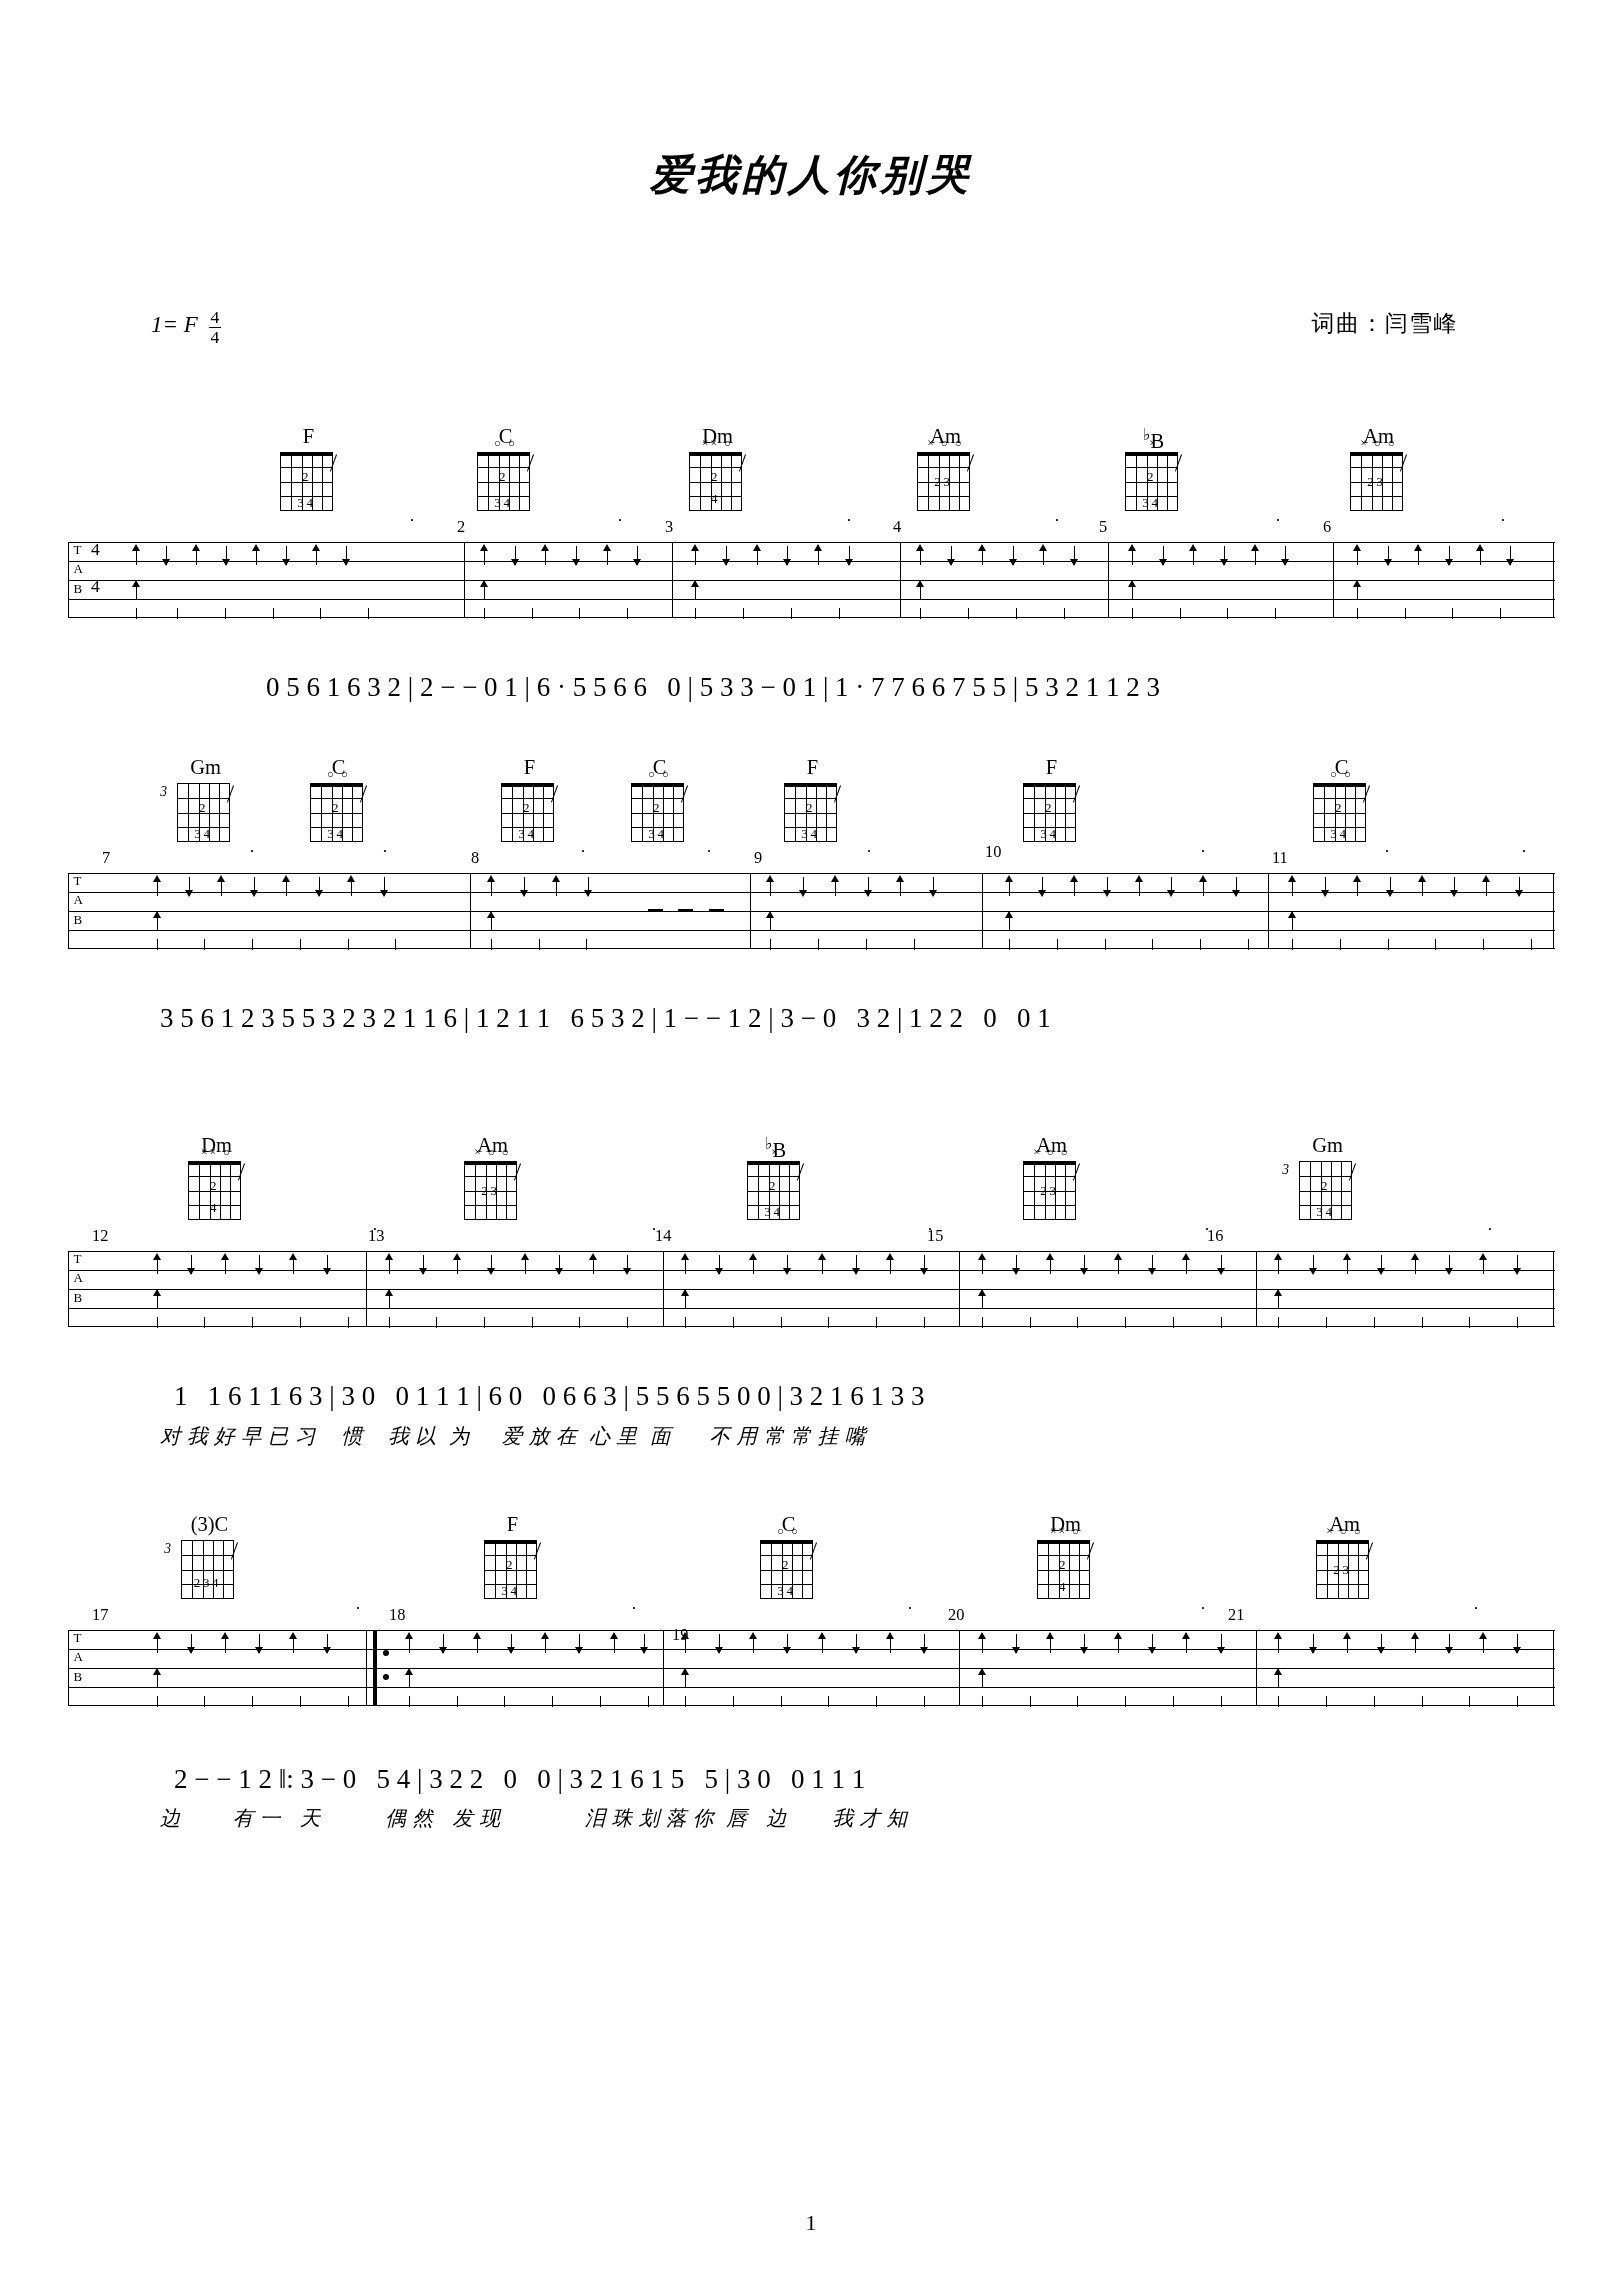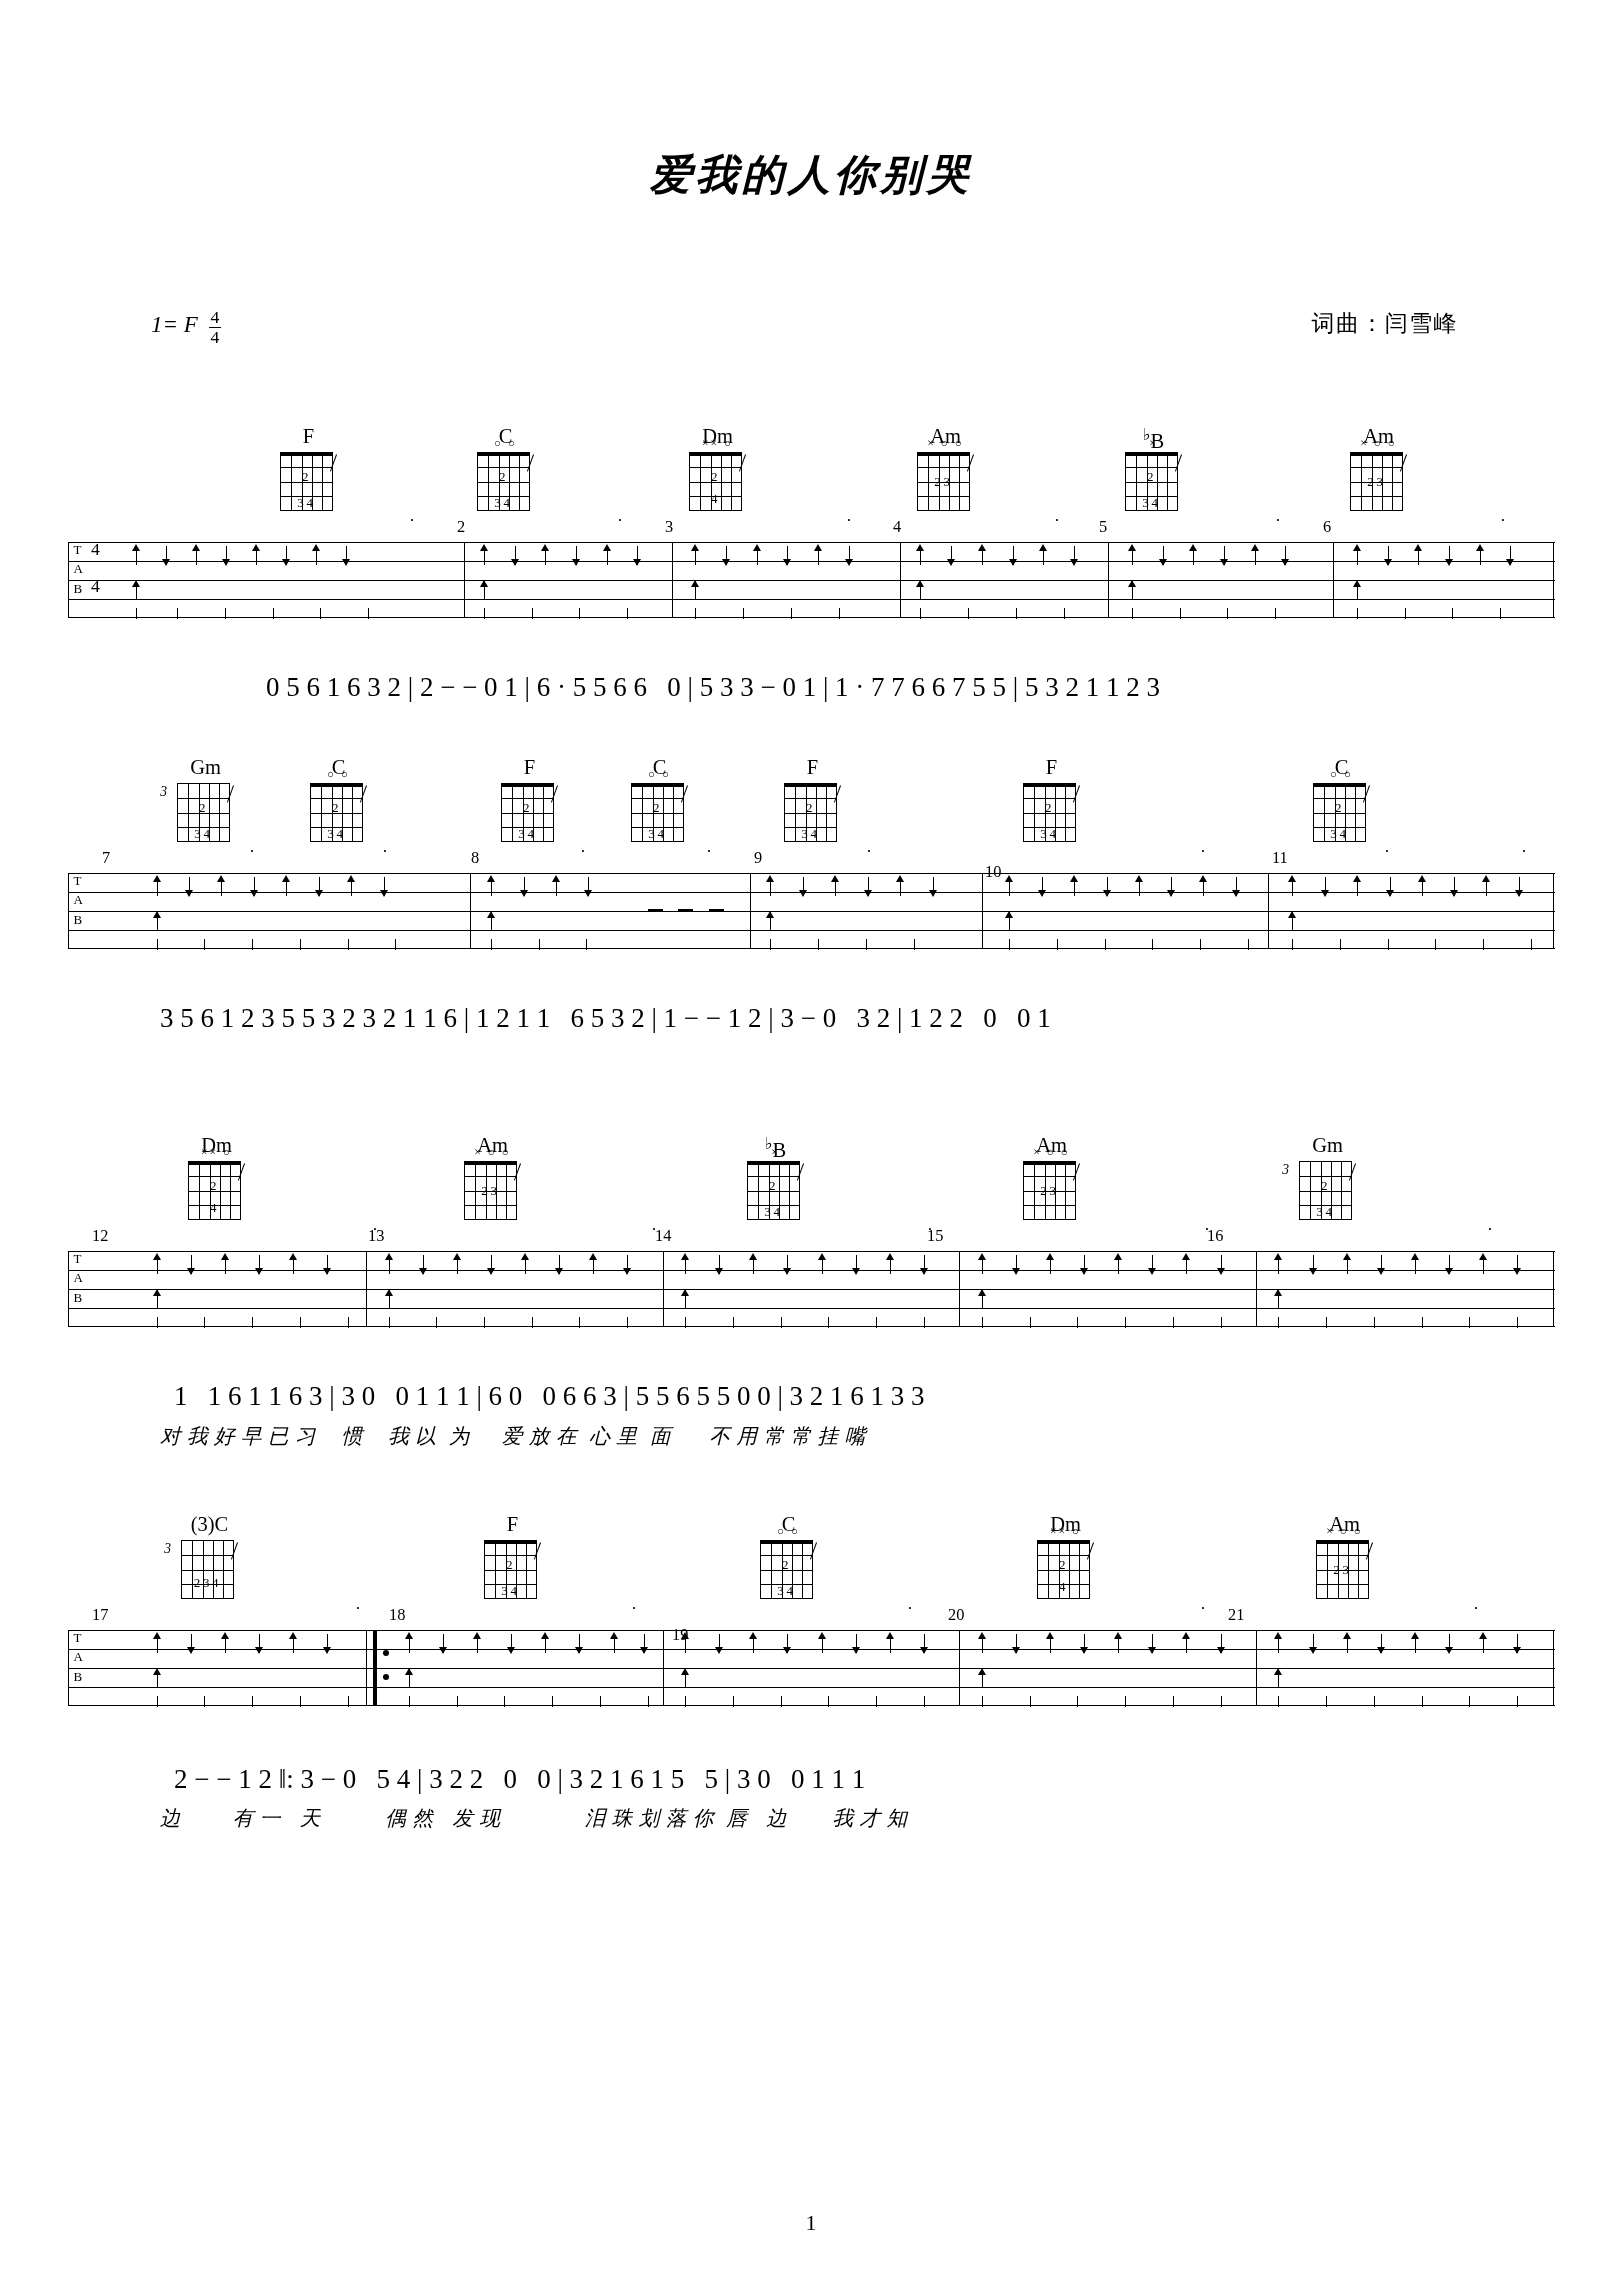--- a/index.html
+++ b/index.html
@@ -605,21 +605,21 @@
             <div class="slash"></div>
             <div class="dotrow" style="top:16.4px;">2</div>
             <div class="dotrow" style="top:42px;">34</div>
           </div>
         </div>
       </div>
 
       <div class="measnum" style="left:102px;top:94px;">7</div>
       <div class="measnum" style="left:471px;top:94px;">8</div>
       <div class="measnum" style="left:754px;top:94px;">9</div>
-      <div class="measnum" style="left:985px;top:108px;">10</div>
+      <div class="measnum" style="left:985px;top:88px;">10</div>
       <div class="measnum" style="left:1272px;top:94px;">11</div>
 
       <div class="updot" style="left:249px;top:87px;">·</div>
       <div class="updot" style="left:382px;top:87px;">·</div>
       <div class="updot" style="left:580px;top:87px;">·</div>
       <div class="updot" style="left:706px;top:87px;">·</div>
       <div class="updot" style="left:866px;top:87px;">·</div>
       <div class="updot" style="left:1200px;top:87px;">·</div>
       <div class="updot" style="left:1384px;top:87px;">·</div>
       <div class="updot" style="left:1521px;top:87px;">·</div>

